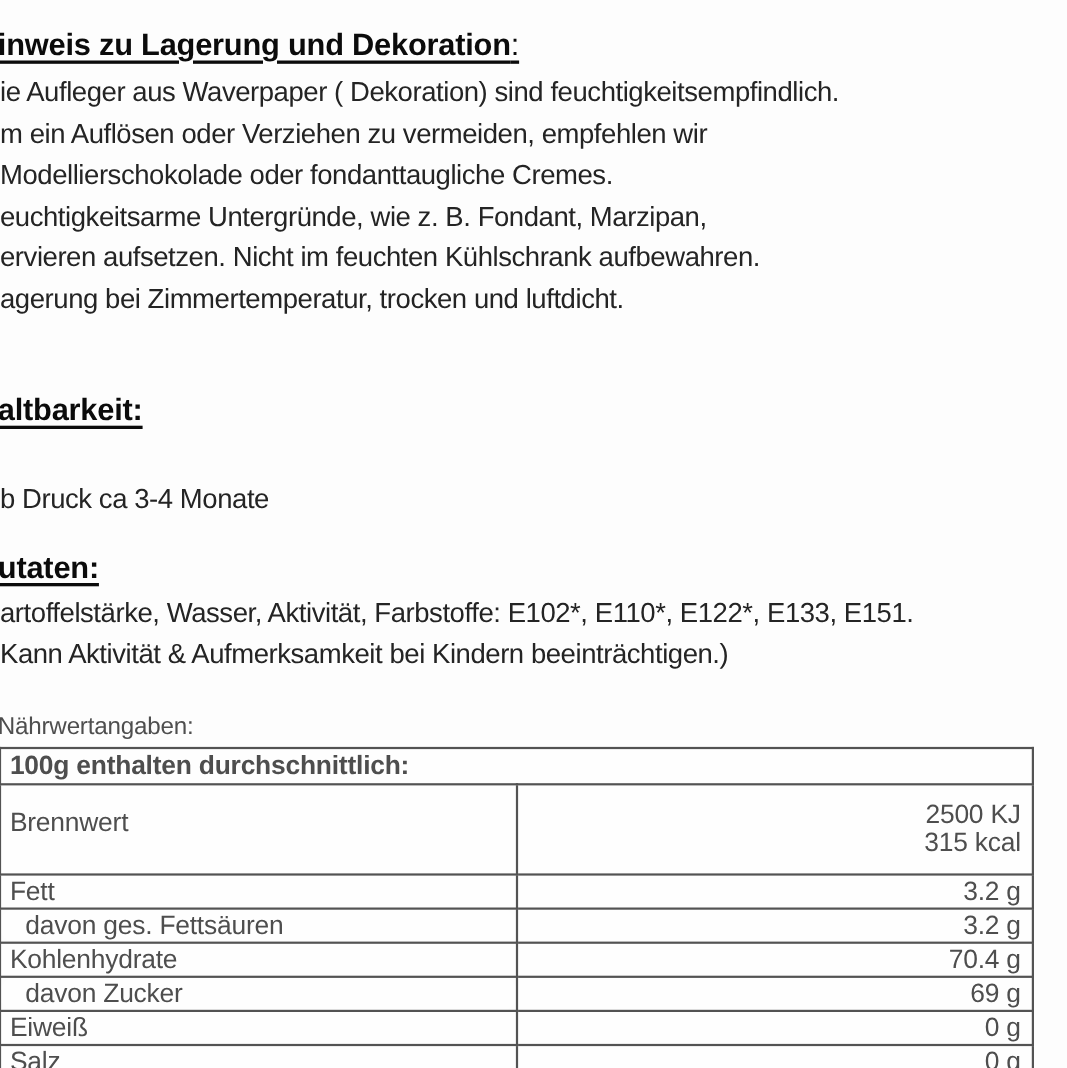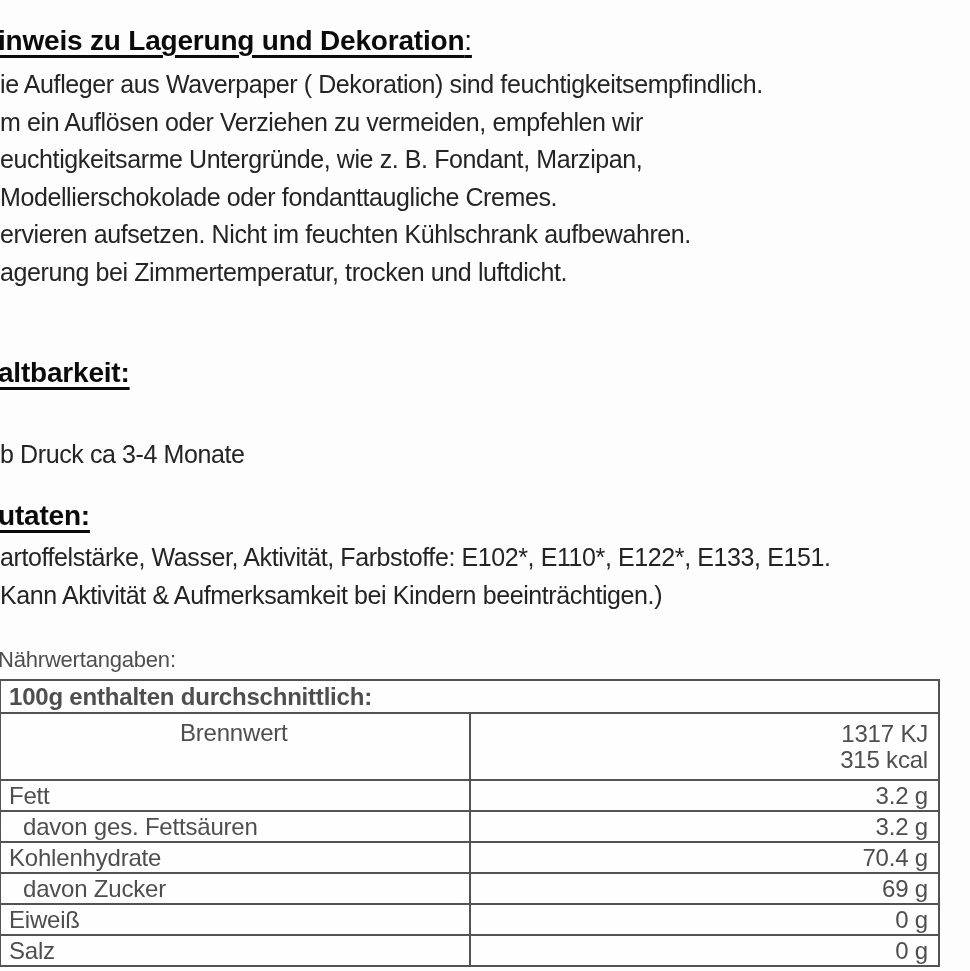--- a/index.html
+++ b/index.html
@@ -46,36 +46,36 @@
   #nutri-table td{
     border:2px solid #535353;
     padding:0 10px 0 8px;
     background:#fefefe;
   }
   #nutri-table .head-row td{height:31px;font-weight:700;}
   #nutri-table .row td{height:29px;}
   #nutri-table .row-energy td{height:60px;}
   #nutri-table td.lbl{white-space:nowrap;overflow:hidden;}
   #nutri-table td.val{text-align:right;white-space:nowrap;width:130px;}
-  #nutri-table .row-energy td.lbl{vertical-align:top;padding-top:5px;text-align:center;}
+  #nutri-table .row-energy td.lbl{vertical-align:top;padding-top:20px;}
   #nutri-table .row-energy td.val{vertical-align:middle;line-height:26px;}
   #nutri-table .indent td.lbl{padding-left:22px;border-radius:15px;}
 </style>
 </head>
 <body>
 
 <div class="canvas">
 
   <h2 class="h" id="h-storage"><span>inweis zu Lagerung und Dekoration</span><span class="colon">:</span></h2>
 
   <div class="p" id="p-storage">
     <div class="line">ie Aufleger aus Waverpaper ( Dekoration) sind feuchtigkeitsempfindlich.</div>
     <div class="line">m ein Auflösen oder Verziehen zu vermeiden, empfehlen wir</div>
+    <div class="line">Modellierschokolade oder fondanttaugliche Cremes.</div>
     <div class="line">euchtigkeitsarme Untergründe, wie z. B. Fondant, Marzipan,</div>
-    <div class="line">Modellierschokolade oder fondanttaugliche Cremes.</div>
     <div class="line">ervieren aufsetzen. Nicht im feuchten Kühlschrank aufbewahren.</div>
     <div class="line">agerung bei Zimmertemperatur, trocken und luftdicht.</div>
   </div>
 
   <h2 class="h" id="h-shelf">altbarkeit:</h2>
 
   <div class="p" id="t-shelf">b Druck ca 3-4 Monate</div>
 
   <h2 class="h" id="h-zutaten">utaten:</h2>
 
@@ -87,21 +87,21 @@
   <div id="naehrwert-label">Nährwertangaben:</div>
 
   <table id="nutri-table">
     <tbody>
       <tr class="head-row">
         <td colspan="2">100g enthalten durchschnittlich:</td>
       </tr>
       <tr class="row-energy">
         <td class="lbl">Brennwert</td>
         <td class="val">
-          <div>1317 KJ</div>
+          <div>2500 KJ</div>
           <div>315 kcal</div>
         </td>
       </tr>
       <tr class="row">
         <td class="lbl">Fett</td>
         <td class="val">3.2 g</td>
       </tr>
       <tr class="row indent">
         <td class="lbl">davon ges. Fettsäuren</td>
         <td class="val">3.2 g</td>

